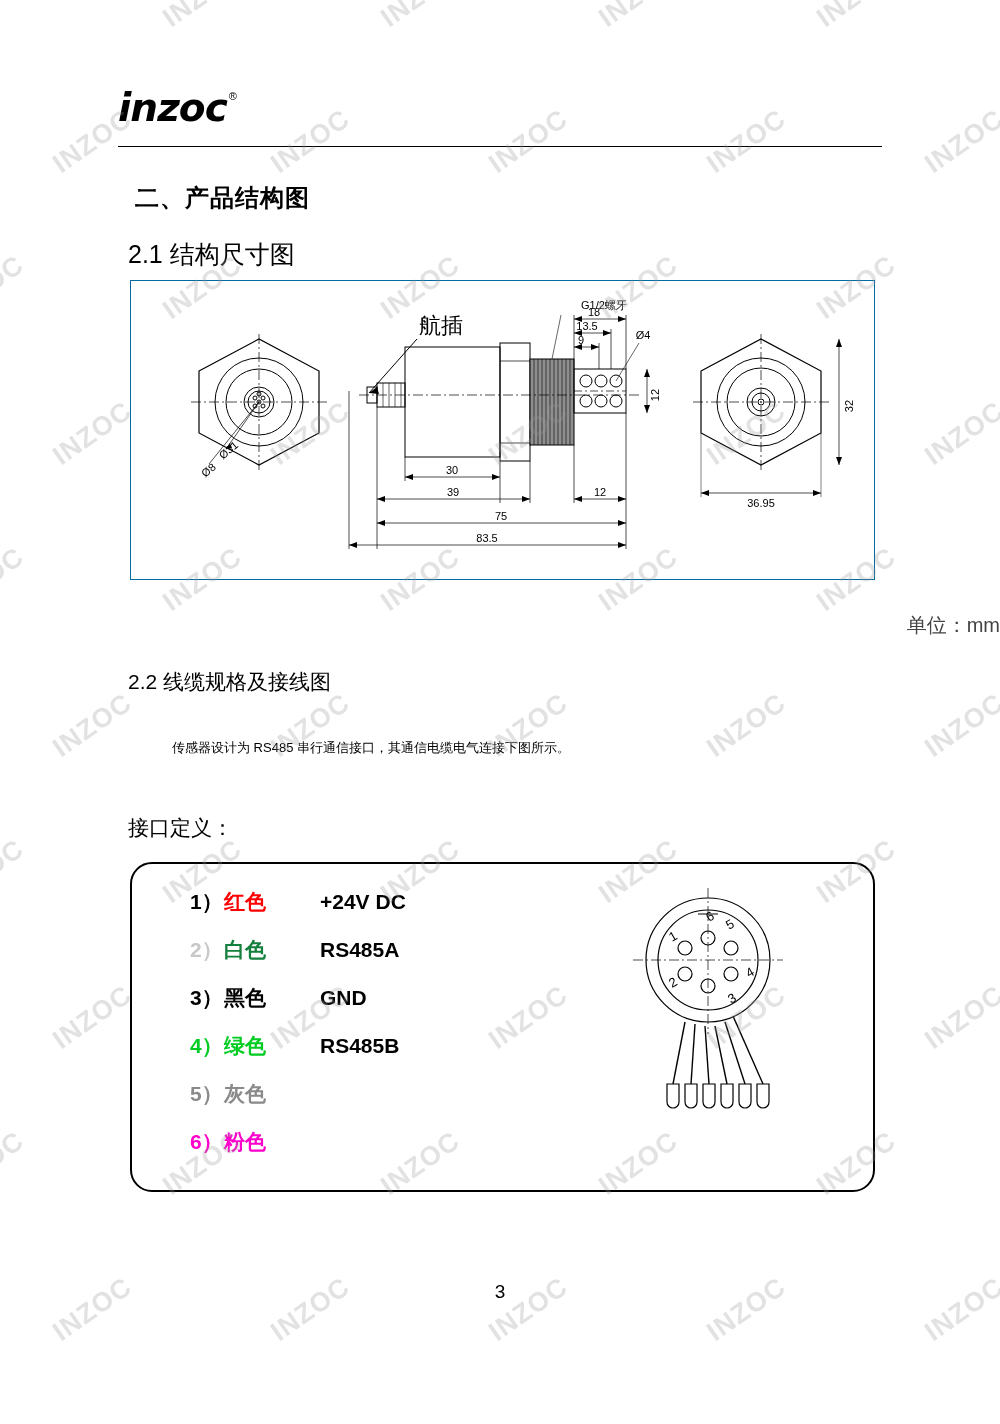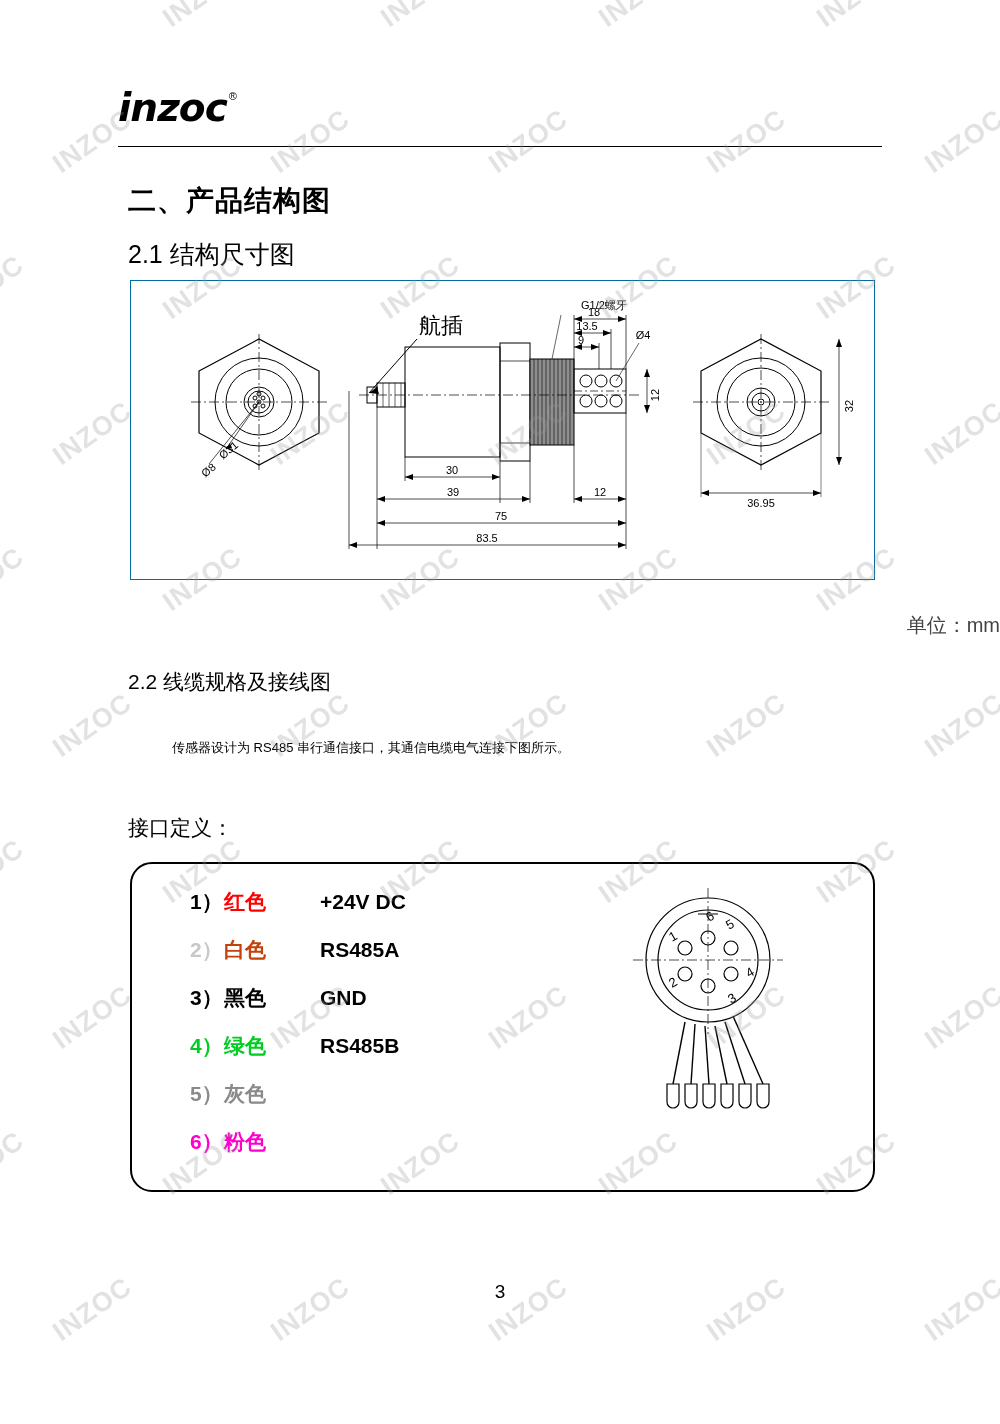--- a/index.html
+++ b/index.html
@@ -79,23 +79,23 @@
     position: absolute;
     left: 118px;
     right: 118px;
     top: 146px;
     border-bottom: 1.5px solid #000;
   }
 
   
   .sec-title {
     position: absolute;
-    left: 128px;
+    left: 135px;
     top: 182px;
-    font-size: 28px;
+    font-size: 24px;
     font-weight: bold;
     letter-spacing: 1px;
   }
   .sub-title-1 {
     position: absolute;
     left: 128px;
     top: 238px;
     font-size: 25px;
   }
   .sub-title-2 {
@@ -391,21 +391,21 @@
     <div class="pin-list">
 
       <div class="pin-row">
         <span class="pin-num">1）</span>
         <span class="pin-color" style="color:#ff0000">红色</span>
         <span class="pin-sig">+24V DC</span>
       </div>
 
       <div class="pin-row">
         <span class="pin-num" style="color:#c8c8c8">2）</span>
-        <span class="pin-color" style="color:#c2410c">白色</span>
+        <span class="pin-color" style="color:#15803d">白色</span>
         <span class="pin-sig">RS485A</span>
       </div>
 
       <div class="pin-row">
         <span class="pin-num">3）</span>
         <span class="pin-color" style="color:#000000">黑色</span>
         <span class="pin-sig">GND</span>
       </div>
 
       <div class="pin-row">

